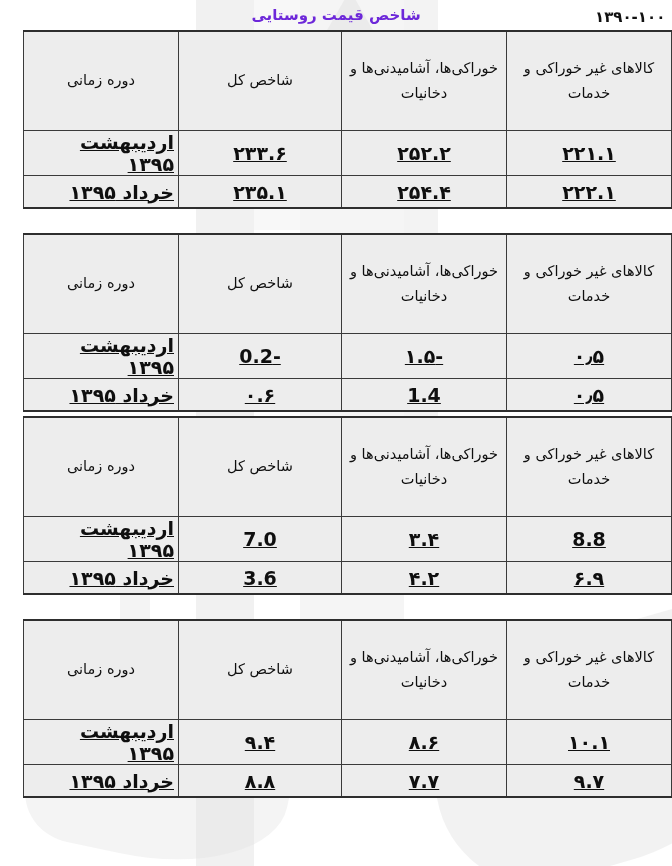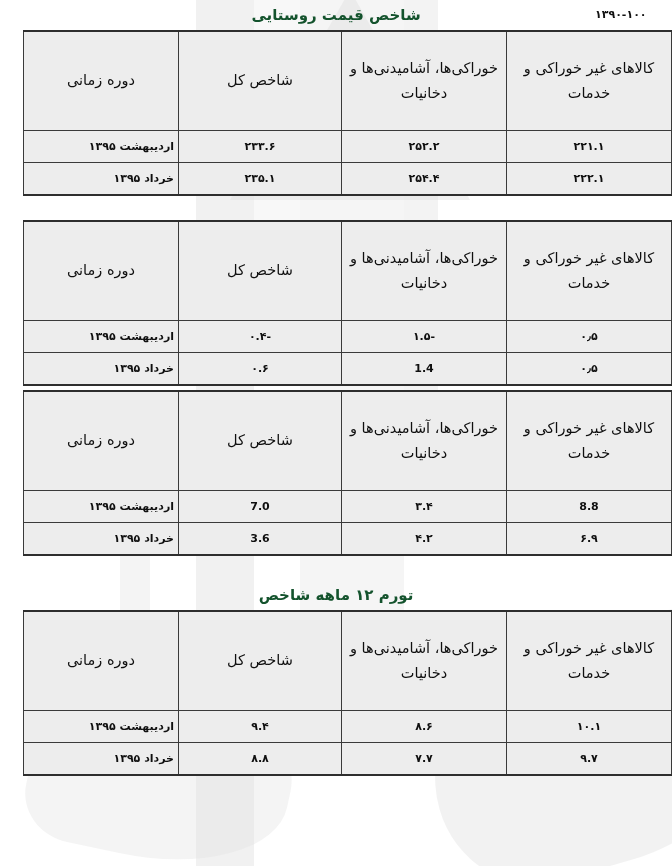--- a/index.html
+++ b/index.html
@@ -80,28 +80,28 @@
     height: 30px;
     display: flex;
     align-items: center;
     justify-content: center;
   }
   .sec-title {
     font-size: 15px;
     font-weight: bold;
     letter-spacing: 0;
     white-space: nowrap;
-    color: #14532d;
+    color: #6d28d9;
   }
   .base-note {
     position: absolute;
     right: auto;
     left: 595px;
     top: 8px;
-    font-size: 11px;
+    font-size: 15px;
     font-weight: bold;
     color: #111;
     direction: ltr;
     unicode-bidi: bidi-override;
     text-align: center;
   }
 
   
   table.idx {
     border-collapse: collapse;
@@ -125,23 +125,24 @@
   }
   table.idx thead th {
     height: 94px;
     font-size: 14.5px;
     font-weight: normal;
     line-height: 1.75;
     padding: 2px 8px;
   }
   table.idx tbody td {
     height: 31px;
-    font-size: 11px;
+    font-size: 19px;
     font-weight: bold;
     padding: 0 6px;
+    text-decoration: underline;
   }
   table.idx tbody td.period {
     text-align: right;
     font-weight: bold;
     padding-right: 4px;
   }
   table.idx {
     border-top: 2px solid #2e2e2e;
     border-bottom: 2px solid #2e2e2e;
   }
@@ -223,21 +224,21 @@
             <th>کالاهای غیر خوراکی و خدمات</th>
             <th>خوراکی‌ها، آشامیدنی‌ها و دخانیات</th>
             <th>شاخص کل</th>
             <th>دوره  زمانی</th>
           </tr>
         </thead>
         <tbody>
           <tr>
             <td>۰٫۵</td>
             <td>-۱.۵</td>
-            <td>-۰.۴</td>
+            <td>-0.2</td>
             <td class="period">اردیبهشت ۱۳۹۵</td>
           </tr>
           <tr>
             <td>۰٫۵</td>
             <td>1.4</td>
             <td>۰.۶</td>
             <td class="period">خرداد ۱۳۹۵</td>
           </tr>
         </tbody>
       </table>
@@ -277,23 +278,20 @@
             <td class="period">خرداد ۱۳۹۵</td>
           </tr>
         </tbody>
       </table>
     </div>
   </div>
 
   <div class="gap-lg"></div>
 
   <div class="section">
-    <div class="sec-head">
-      <span class="sec-title">تورم ۱۲ ماهه شاخص</span>
-    </div>
     <div class="tbl-wrap">
       <table class="idx">
         <colgroup>
           <col class="c-nonfood">
             <col class="c-food">
             <col class="c-total">
             <col class="c-period">
         </colgroup>
         <thead>
           <tr>

